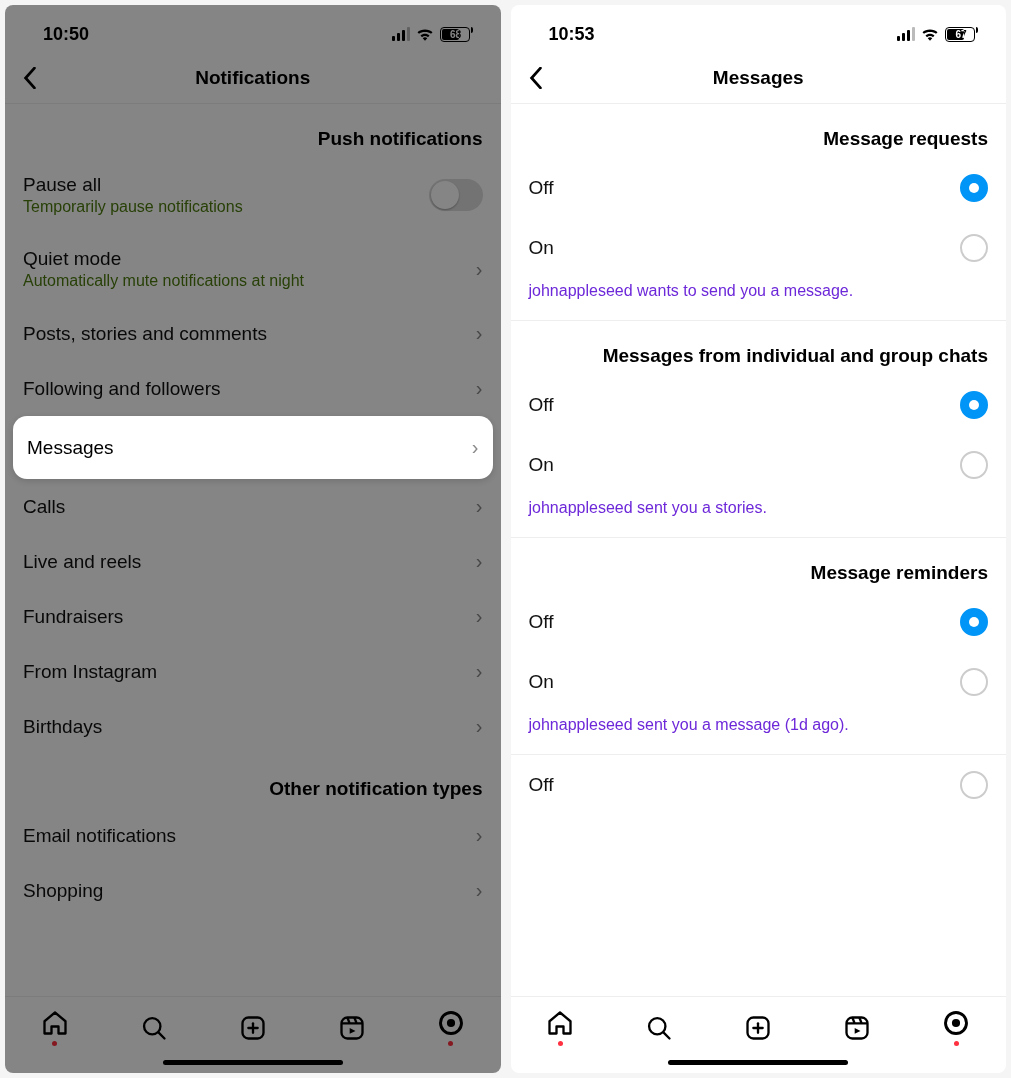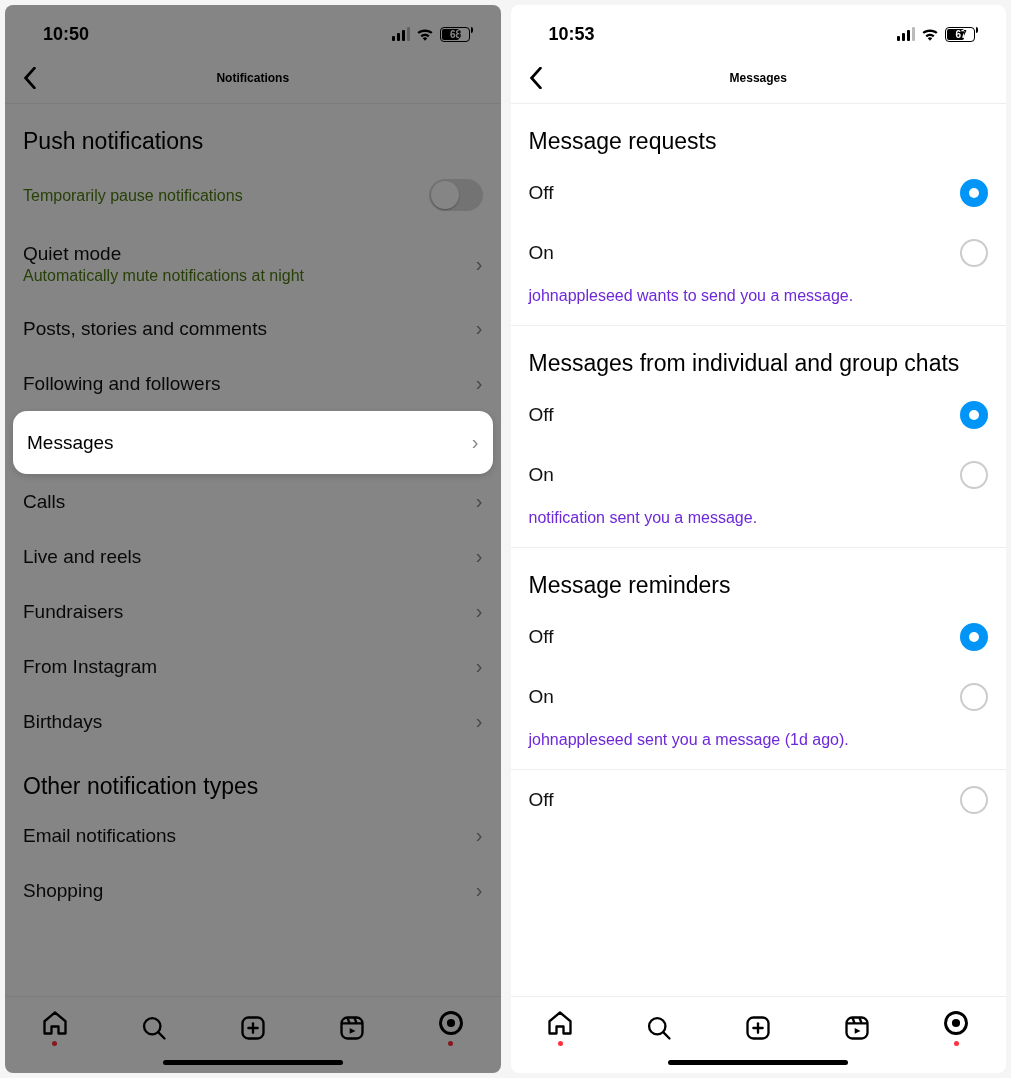--- a/index.html
+++ b/index.html
@@ -15,26 +15,26 @@
 .signal-bars span { width: 3px; background: #000; border-radius: 1px; }
 .signal-bars span:nth-child(1){height:5px;} .signal-bars span:nth-child(2){height:8px;} .signal-bars span:nth-child(3){height:11px;} .signal-bars span:nth-child(4){height:14px; background:#bbb;}
 .battery-box { display:inline-flex; align-items:flex-start; }
 .battery-body { width: 30px; height: 15px; border: 1.5px solid #000; border-radius: 4px; position: relative; display:flex; align-items:center; padding:1px; }
 .battery-fill { background:#000; height:100%; border-radius:2px; }
 .battery-tip { width:2px; height:6px; background:#000; border-radius:0 2px 2px 0; margin-left:1px; }
 .battery-text { font-size:10px; font-weight:700; position:absolute; width:100%; text-align:center; color:#fff; mix-blend-mode:difference; }
 
 
 .nav-header { display: flex; align-items: center; padding: 14px 18px; position: relative; border-bottom: 1px solid #eee; }
-.nav-header .title { position:absolute; left:0; right:0; text-align:center; font-weight:700; font-size:12px; }
+.nav-header .title { position:absolute; left:0; right:0; text-align:center; font-weight:700; font-size:19px; }
 .back-chevron { font-size: 22px; font-weight: 300; }
 
 
 .content { flex: 1; overflow: hidden; }
-.section-header { font-weight: 400; font-size: 23px; padding: 24px 18px 8px; }
+.section-header { font-weight: 700; font-size: 19px; padding: 24px 18px 8px; text-align: right; }
 .row { display: flex; align-items: center; justify-content: space-between; padding: 16px 18px; font-size: 19px; color: #111; }
 .row .sub { color: #4d7c0f; font-size: 16px; margin-top: 2px; }
 .row-col { display:flex; flex-direction:column; }
 .chevron { color: #888; font-size: 20px; }
 .toggle { width: 54px; height: 32px; background: #ddd; border-radius: 16px; position: relative; }
 .toggle::after { content:""; position:absolute; width:28px; height:28px; background:#fff; border-radius:50%; top:2px; left:2px; box-shadow:0 1px 2px rgba(0,0,0,.3);}
 .radio { width: 28px; height: 28px; border: 2px solid #ccc; border-radius: 50%; }
 .radio.selected { background: #0095f6; border-color:#0095f6; display:flex; align-items:center; justify-content:center; }
 .radio.selected::after { content:""; width:10px; height:10px; background:#fff; border-radius:50%; }
 .hint { color:#6d28d9; font-size:16px; padding: 4px 18px 20px; border-bottom:1px solid #eee; }
@@ -84,20 +84,21 @@
         <path d="M10 1L2 10l8 9" stroke="#000" stroke-width="2.5" fill="none" stroke-linecap="round"></path>
       </svg>
     <span class="title">Notifications</span>
   </div>
 
   <div class="content">
     <div class="section-header">Push notifications</div>
 
     <div class="row">
       <div class="row-col">
+        <span>Pause all</span>
         <span class="sub">Temporarily pause notifications</span>
       </div>
       <div class="toggle"></div>
     </div>
 
     <div class="row">
       <div class="row-col">
         <span>Quiet mode</span>
         <span class="sub">Automatically mute notifications at night</span>
       </div>
@@ -232,21 +233,21 @@
 
     <div class="section-header">Messages from individual and group chats</div>
     <div class="row">
         <span>Off</span>
         <span class="radio selected"></span>
       </div>
     <div class="row">
         <span>On</span>
         <span class="radio"></span>
       </div>
-    <div class="hint">notification sent you a message.</div>
+    <div class="hint">johnappleseed sent you a stories.</div>
 
     <div class="section-header">Message reminders</div>
     <div class="row">
         <span>Off</span>
         <span class="radio selected"></span>
       </div>
     <div class="row">
         <span>On</span>
         <span class="radio"></span>
       </div>

